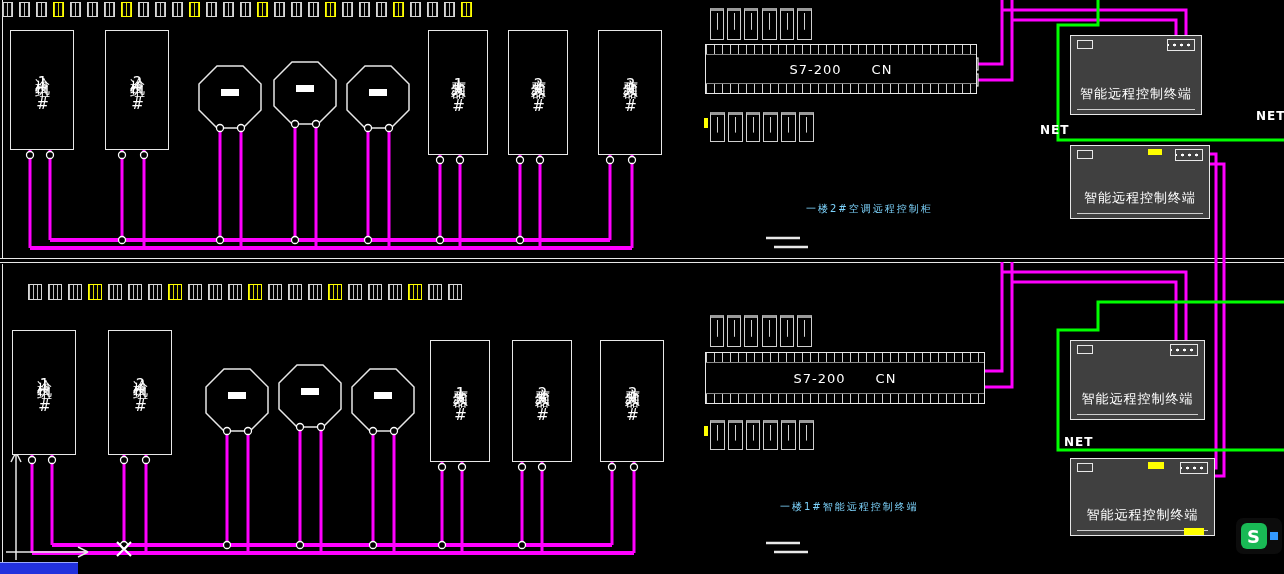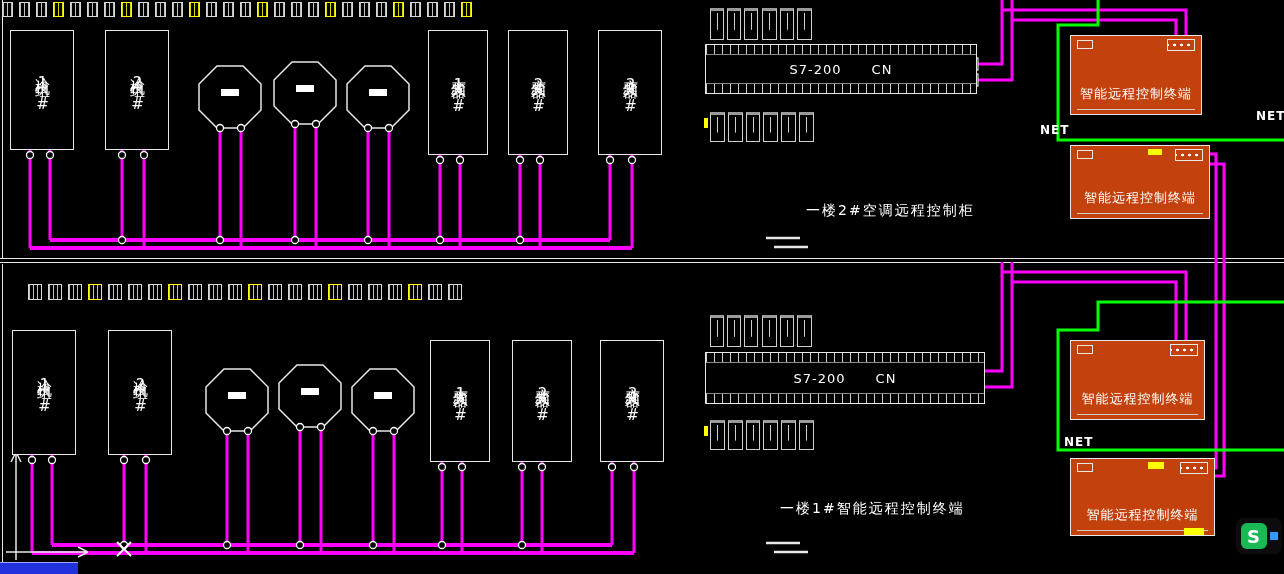--- a/index.html
+++ b/index.html
@@ -19,30 +19,30 @@
   .modrow{position:absolute;display:flex;gap:3px;z-index:2}
   .mod{flex:1;border:1px solid #cfcfcf;border-top:3px solid #9a9a9a;
        background-image:linear-gradient(#cfcfcf,#cfcfcf);background-size:1px 60%;
        background-position:center 20%;background-repeat:no-repeat}
   .rack{position:absolute;border:1px solid #e8e8e8;background:#000;z-index:2}
   .tickrow{position:absolute;left:0;right:0;top:0;height:10px;border-bottom:1px solid #8a8a8a;
        background:repeating-linear-gradient(90deg,#cfcfcf 0 1px,transparent 1px 8px)}
   .tickrow.bottom{top:auto;bottom:0;border-bottom:none;border-top:1px solid #8a8a8a}
   .rackname{position:absolute;width:100%;top:50%;transform:translateY(-50%);
        display:flex;justify-content:center;gap:30px;font-size:13px;letter-spacing:1px;color:#fff}
-  .terminal{position:absolute;border:1px solid #e8e8e8;background:#c2410c;z-index:2}
+  .terminal{position:absolute;border:1px solid #e8e8e8;background:#404040;z-index:2}
   .ant{position:absolute;left:6px;top:4px;width:16px;height:9px;border:1px solid #e8e8e8}
   .conn{position:absolute;right:6px;top:3px;width:28px;height:12px;border:1px solid #e8e8e8;
        background-image:radial-gradient(circle,#fff 1.3px,transparent 1.6px);
        background-size:7px 12px;background-position:3px 50%;background-repeat:repeat-x}
   .tlabel{position:absolute;left:0;right:0;bottom:11px;text-align:center;font-size:13px;
        letter-spacing:1px;color:#fff}
   .tfoot{position:absolute;left:6px;right:6px;bottom:4px;border-top:1px solid #cfcfcf}
   .netlabel{position:absolute;font-size:12px;font-weight:bold;letter-spacing:1px;color:#fff;z-index:3}
-  .cabinet{position:absolute;font-size:14px;letter-spacing:2px;color:#ffffff;z-index:3}
+  .cabinet{position:absolute;font-size:10px;letter-spacing:2px;color:#7dd3fc;z-index:3}
   .ydec{position:absolute;background:#ffff00;z-index:3}
   .bluefrag{position:absolute;left:0;top:562px;width:78px;height:12px;background:#2231dd;
        border-top:1px solid #9aa8ff;z-index:4}
   .tray{position:absolute;left:1236px;top:518px;width:46px;height:36px;background:#0c0c0c;
        border-radius:7px;display:flex;align-items:center;justify-content:center;gap:3px;z-index:4}
   .traybadge{width:26px;height:26px;border-radius:6px;background:#19b955;color:#fff;
        font-weight:bold;font-size:18px;display:flex;align-items:center;justify-content:center}
   .traybit{width:8px;height:8px;background:#3399ff}
 </style>
 </head>

